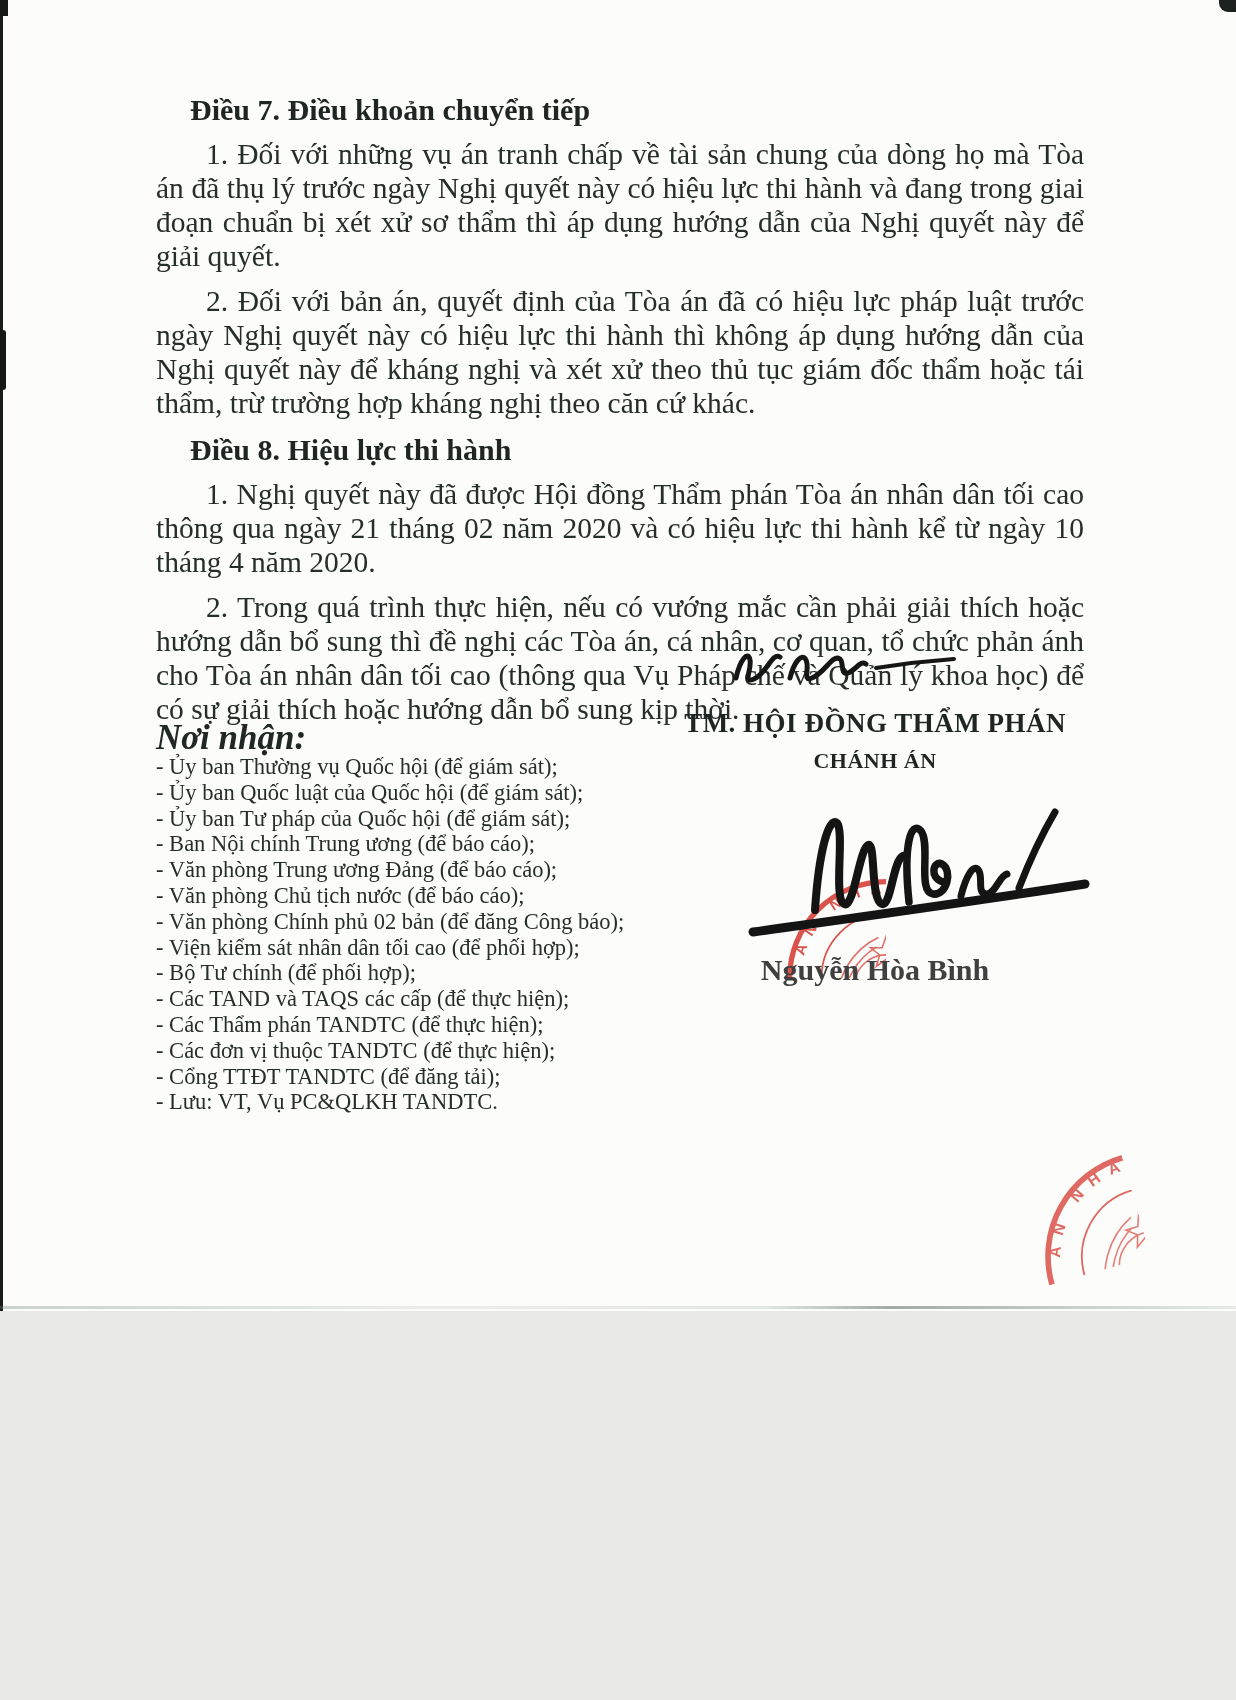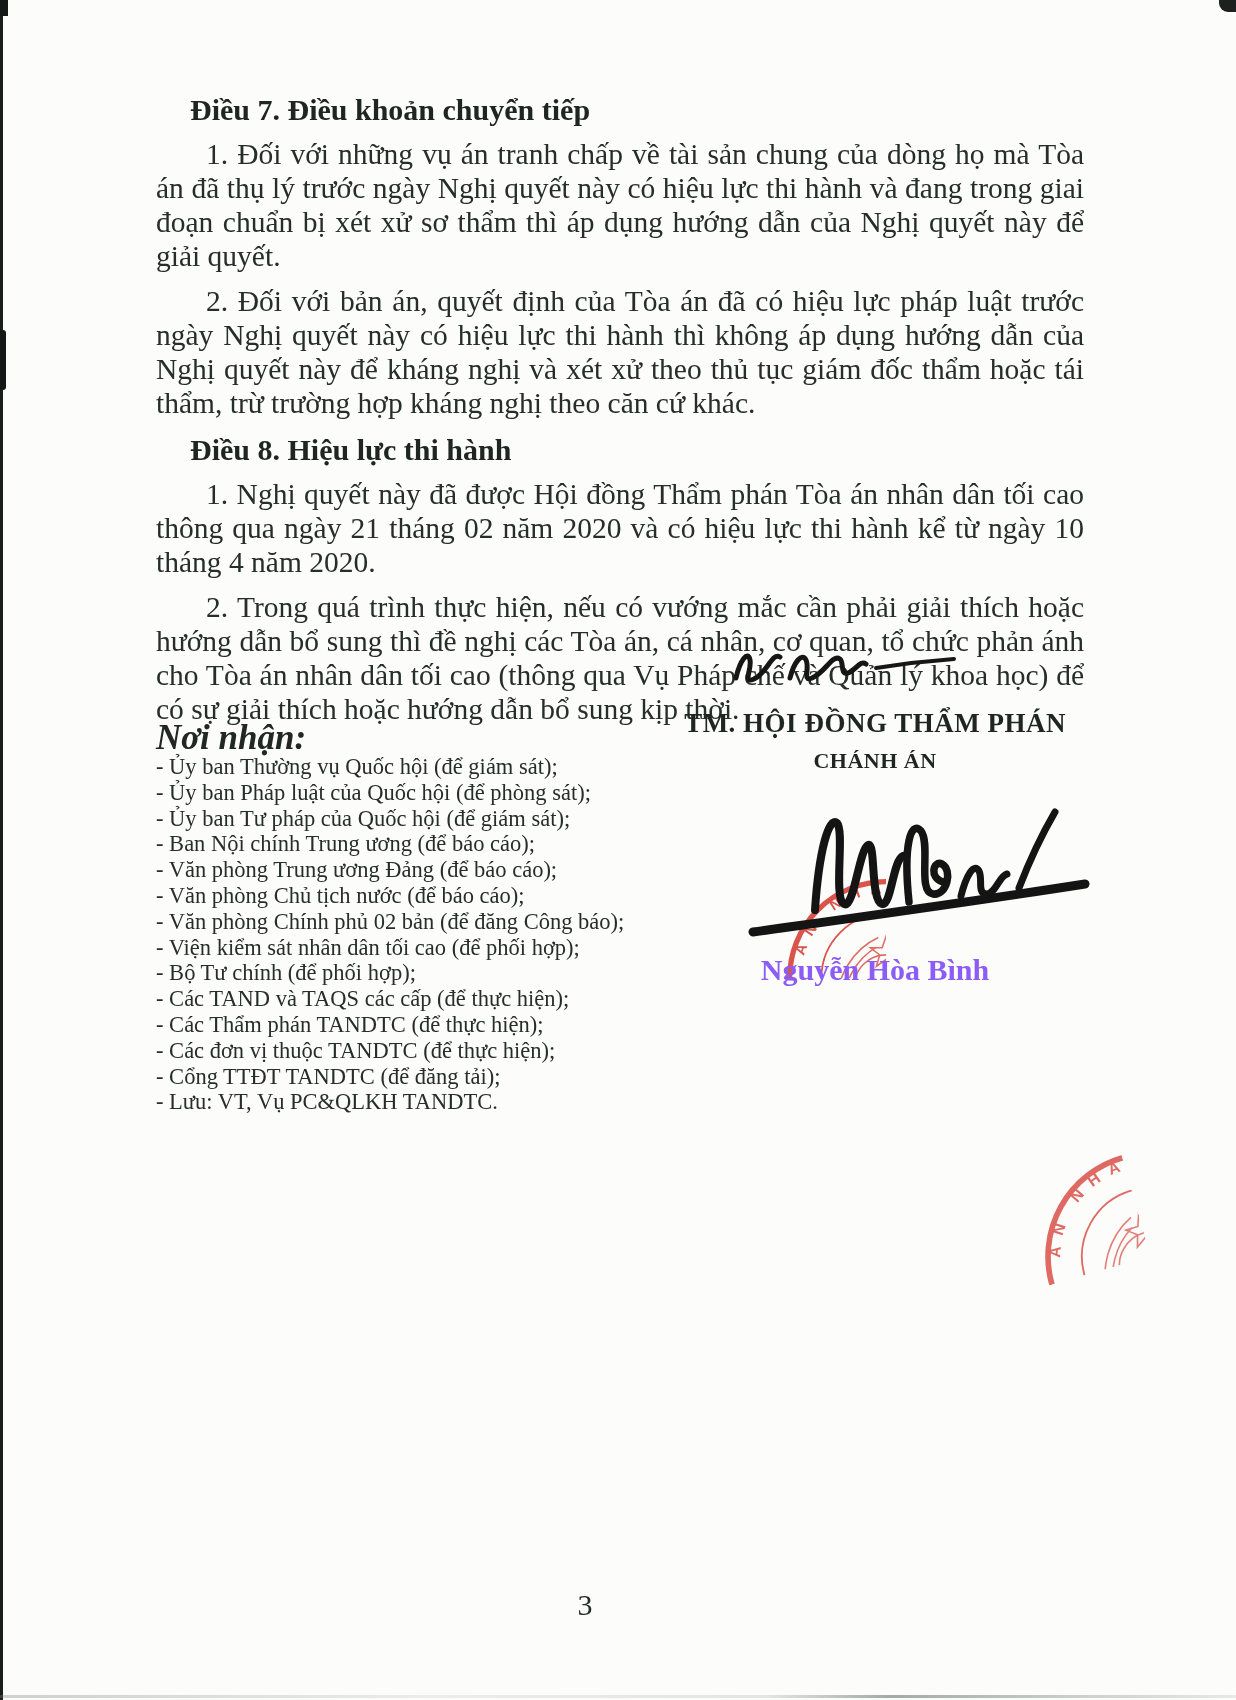--- a/index.html
+++ b/index.html
@@ -1,18 +1,18 @@
 <!DOCTYPE html>
 <html><head>
 <meta charset="utf-8">
 <style>
   html,body{margin:0;padding:0;background:#e8e8e6;}
   .page{
     position:relative;
-    width:1236px;height:1700px;
+    width:1236px;height:1311px;
     margin:0 auto;
     background:#fcfcfa;
     overflow:hidden;
     font-family:"Liberation Serif", serif;
     color:#262e2b;
   }
   
   .edge-left{position:absolute;left:0;top:0;width:3px;height:1700px;background:#181d1b;}
   .edge-left-blob{position:absolute;left:0;top:330px;width:6px;height:60px;background:#131715;border-radius:0 3px 3px 0;}
   .edge-topleft{position:absolute;left:0;top:0;width:8px;height:16px;background:#141816;}
@@ -33,21 +33,21 @@
   .main-text p{margin:0 0 11px 0;text-indent:50px;}
   
   .recipients{position:absolute;left:156px;top:722px;width:520px;}
   .r-head{font-weight:bold;font-style:italic;font-size:35px;line-height:32px;color:#20272500;color:#202725;}
   .r-item{font-size:22.5px;line-height:25.8px;white-space:nowrap;}
   .sig-block{position:absolute;left:636px;top:706px;width:478px;text-align:center;}
   .sig-line1{font-weight:bold;font-size:27px;line-height:34px;color:#1e2523;letter-spacing:.5px;}
   .sig-line2{font-weight:bold;font-size:22px;line-height:34px;color:#1e2523;margin-top:4px;letter-spacing:.5px;}
   .signer-name{
     position:absolute;left:636px;top:953px;width:478px;text-align:center;
-    font-weight:bold;font-size:30px;color:#8b5cf6;
+    font-weight:bold;font-size:30px;color:#404040;
   }
   
   .seal1{position:absolute;left:674px;top:766px;width:212px;height:212px;opacity:.92;}
   .seal2{
     position:absolute;left:898px;top:1066px;width:226px;height:226px;
     transform:rotate(-16deg);opacity:.8;
     -webkit-mask-image:linear-gradient(100deg,transparent 43%,#000 57%);
     mask-image:linear-gradient(100deg,transparent 43%,#000 57%);
   }
   .sig-scribble{position:absolute;left:733px;top:792px;width:372px;height:212px;}
@@ -110,21 +110,21 @@
     <g stroke="#161616" fill="none" stroke-linecap="round">
       <path stroke-width="5" d="M10 34 C14 16 22 6 24 16 C26 26 16 40 28 35 C42 28 46 8 54 13"></path>
       <path stroke-width="5" d="M64 34 C68 18 76 8 80 16 C84 24 76 38 86 34 C100 28 106 10 114 15 C118 18 114 32 122 29 C130 26 134 16 140 20"></path>
       <path stroke-width="4" d="M150 24 C175 20 200 17 228 15"></path>
     </g>
   </svg>
 
   <div class="recipients">
     <div class="r-head">Nơi nhận:</div>
     <div class="r-item">- Ủy ban Thường vụ Quốc hội (để giám sát);</div>
-    <div class="r-item">- Ủy ban Pháp luật của Quốc hội (để phòng sát);</div>
+    <div class="r-item">- Ủy ban Quốc luật của Quốc hội (để giám sát);</div>
     <div class="r-item">- Ủy ban Tư pháp của Quốc hội (để giám sát);</div>
     <div class="r-item">- Ban Nội chính Trung ương (để báo cáo);</div>
     <div class="r-item">- Văn phòng Trung ương Đảng (để báo cáo);</div>
     <div class="r-item">- Văn phòng Chủ tịch nước (để báo cáo);</div>
     <div class="r-item">- Văn phòng Chính phủ 02 bản (để đăng Công báo);</div>
     <div class="r-item">- Viện kiểm sát nhân dân tối cao (để phối hợp);</div>
     <div class="r-item">- Bộ Tư chính (để phối hợp);</div>
     <div class="r-item">- Các TAND và TAQS các cấp (để thực hiện);</div>
     <div class="r-item">- Các Thẩm phán TANDTC (để thực hiện);</div>
     <div class="r-item">- Các đơn vị thuộc TANDTC (để thực hiện);</div>

